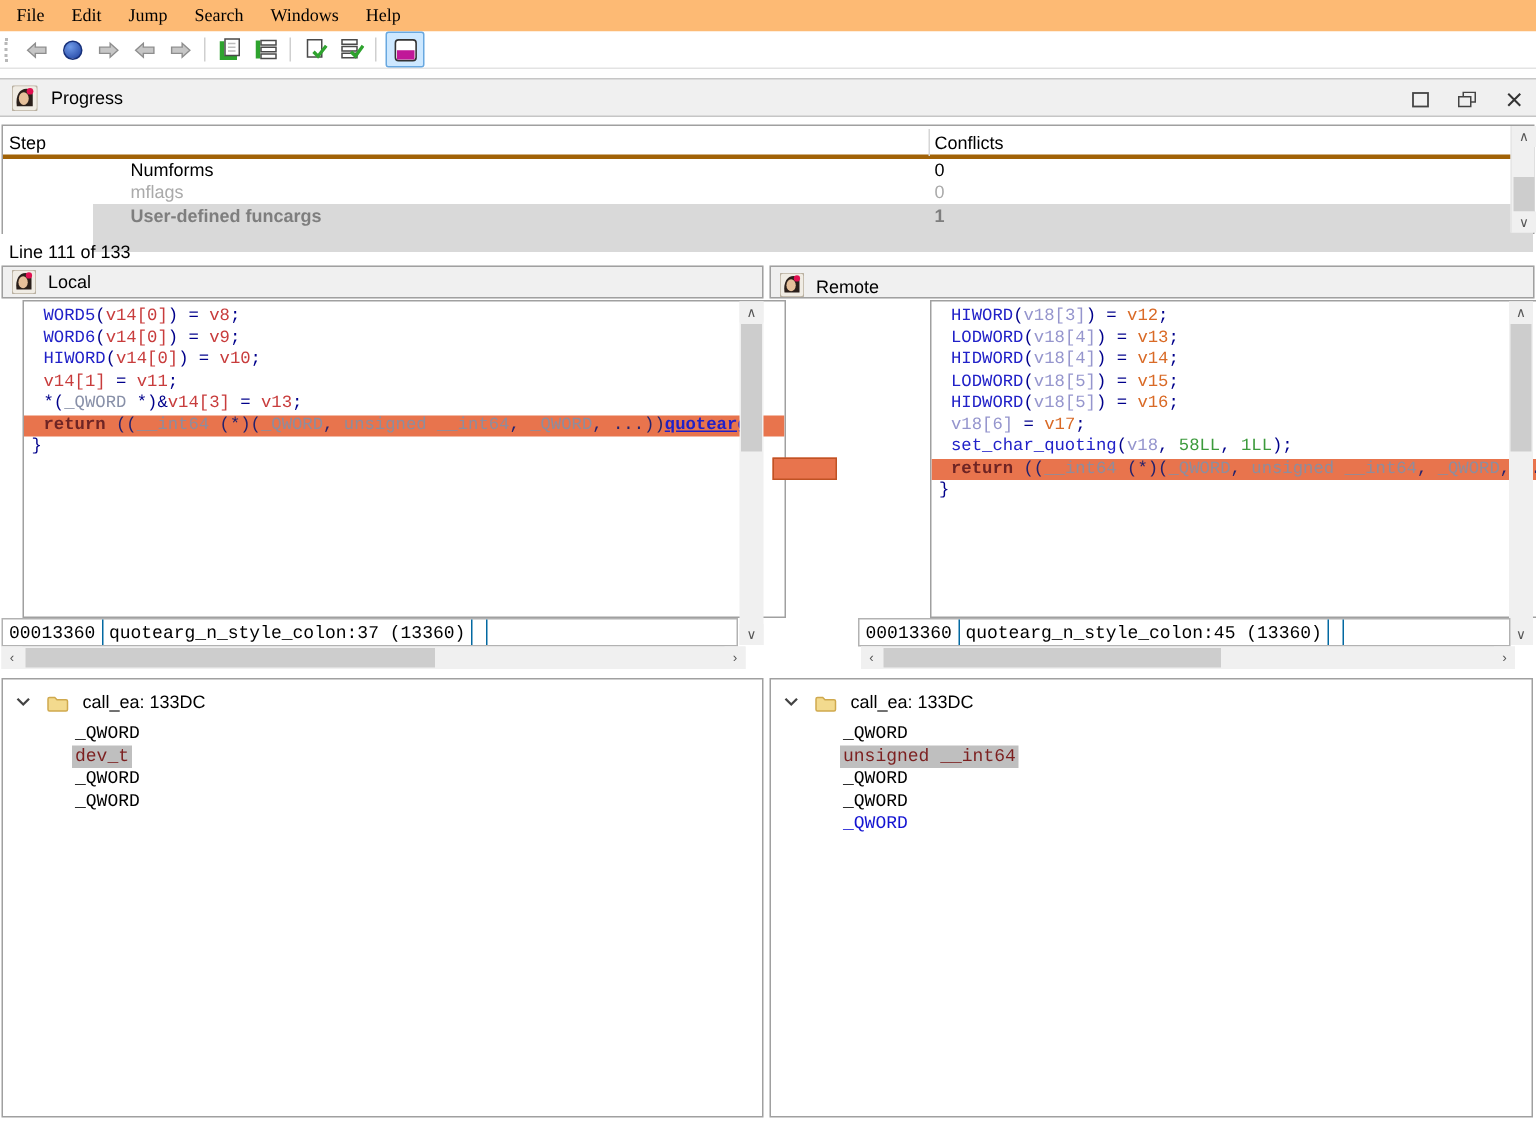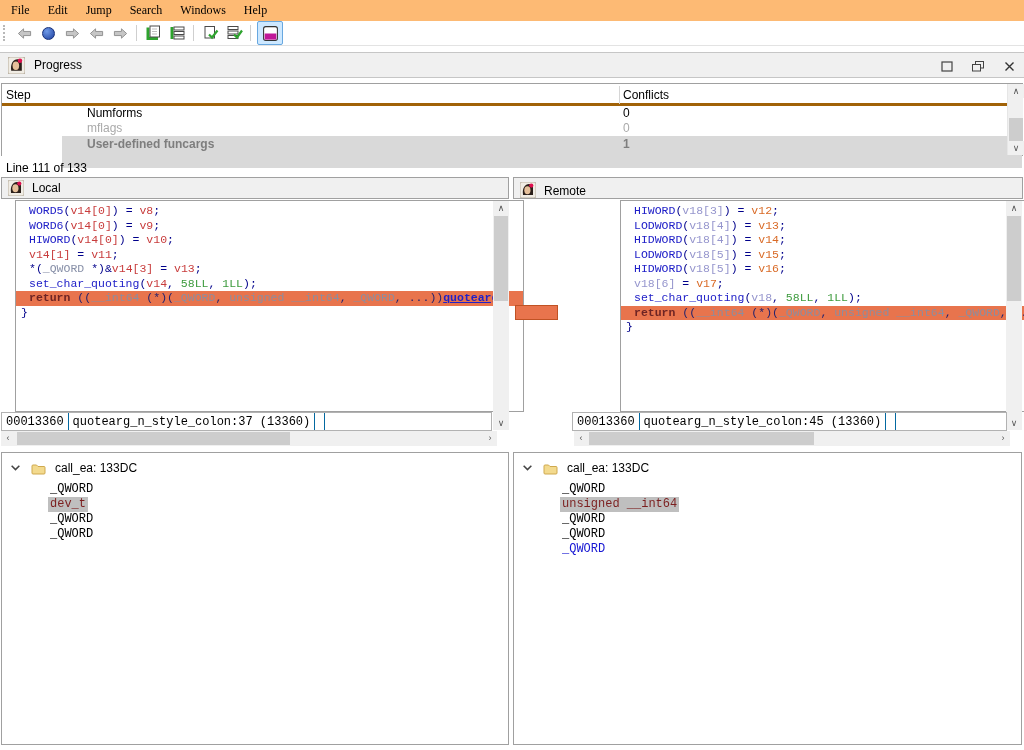--- a/index.html
+++ b/index.html
@@ -255,21 +255,20 @@
       </svg>
     <span class="ttl">Local</span>
   </div>
   <div class="code-area" style="left:15px;width:509px;">
     <div class="code-lines">
         <div class="cline"><span class="tk-m">WORD5</span><span class="tk-p">(</span><span class="tk-v">v14[0]</span><span class="tk-p">) = </span><span class="tk-v">v8</span><span class="tk-p">;</span></div>
         <div class="cline"><span class="tk-m">WORD6</span><span class="tk-p">(</span><span class="tk-v">v14[0]</span><span class="tk-p">) = </span><span class="tk-v">v9</span><span class="tk-p">;</span></div>
         <div class="cline"><span class="tk-m">HIWORD</span><span class="tk-p">(</span><span class="tk-v">v14[0]</span><span class="tk-p">) = </span><span class="tk-v">v10</span><span class="tk-p">;</span></div>
         <div class="cline"><span class="tk-v">v14[1]</span><span class="tk-p"> = </span><span class="tk-v">v11</span><span class="tk-p">;</span></div>
         <div class="cline"><span class="tk-p">*(</span><span class="tk-t">_QWORD</span><span class="tk-p"> *)&amp;</span><span class="tk-v">v14[3]</span><span class="tk-p"> = </span><span class="tk-v">v13</span><span class="tk-p">;</span></div>
-        <div class="cline"><span class="tk-c">set_char_quoting</span><span class="tk-p">(</span><span class="tk-v">v14</span><span class="tk-p">, </span><span class="tk-n">58LL</span><span class="tk-p">, </span><span class="tk-n">1LL</span><span class="tk-p">);</span></div>
         <div class="cline hl"><span class="tk-kw">return</span><span class="tk-p2"> ((</span><span class="tk-t2">__int64</span><span class="tk-p2"> (*)(</span><span class="tk-t2">_QWORD</span><span class="tk-p2">, </span><span class="tk-t2">unsigned __int64</span><span class="tk-p2">, </span><span class="tk-t2">_QWORD</span><span class="tk-p2">, ...</span><span class="tk-p2">))</span><span class="tk-fn">quotearg</span></div>
         <div class="cline noind"><span class="tk-p">}</span></div>
       </div>
   </div>
   <div class="vscroll" style="left:493px;top:201px;width:16px;height:229px;">
     <div class="sb-btn" style="top:0;left:0;width:16px;height:14px;">∧</div>
     <div class="sb-thumb" style="top:15px;left:1px;width:14px;height:85px;"></div>
     <div class="sb-btn" style="bottom:0;left:0;width:16px;height:14px;">∨</div>
   </div>
   <div class="status-bar" style="left:1px;width:491px;">

